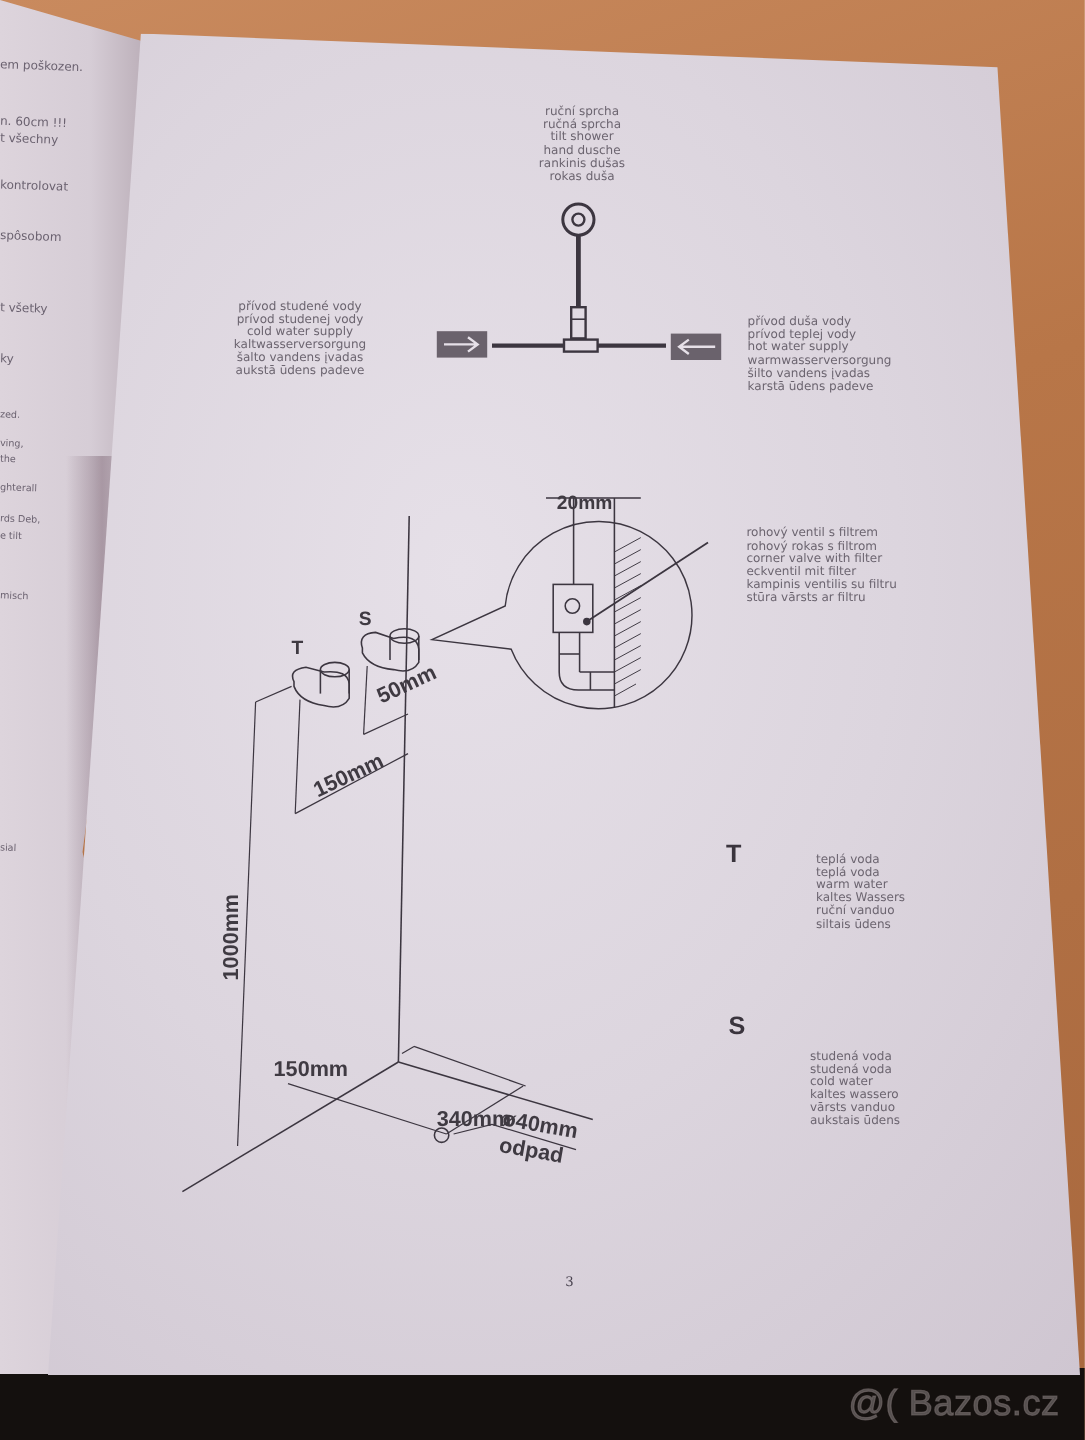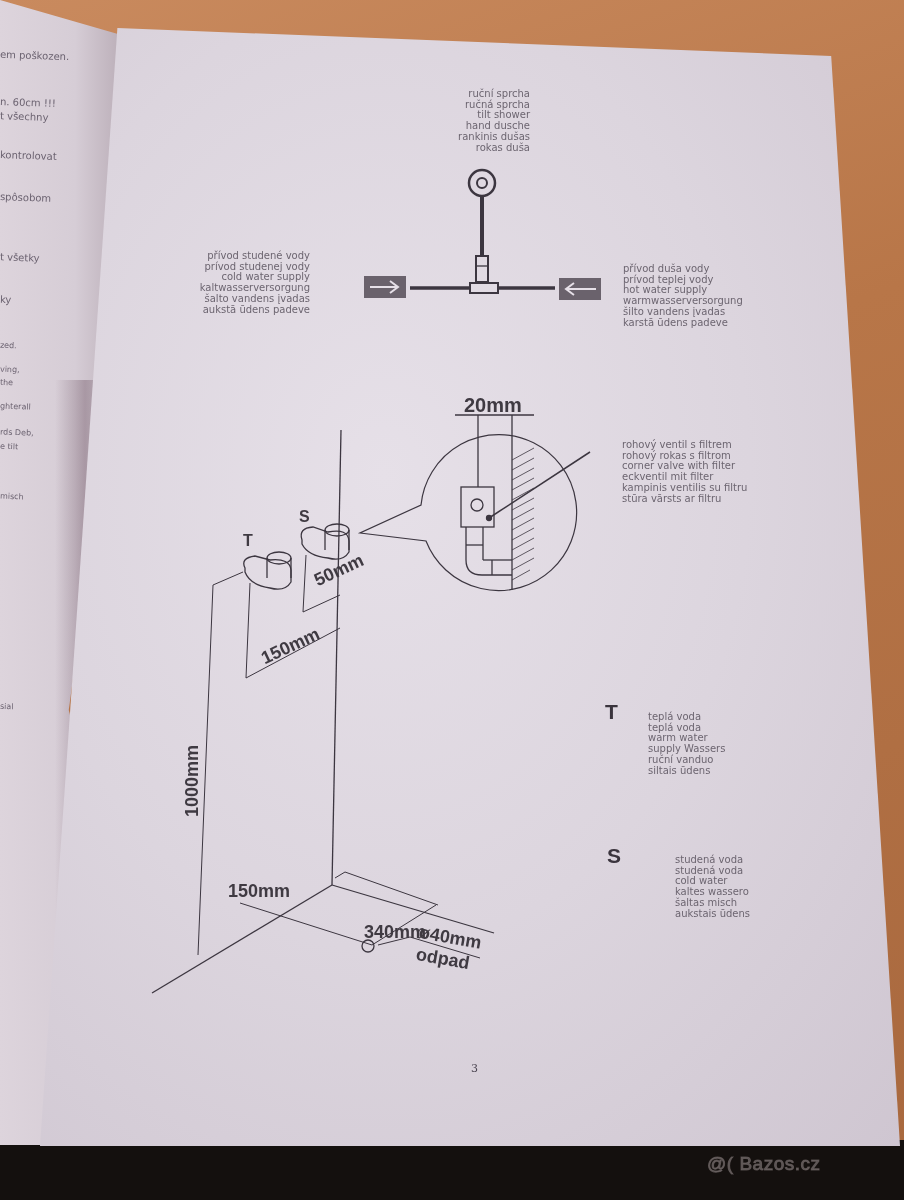--- a/index.html
+++ b/index.html
@@ -29,36 +29,36 @@
   
   .page {
     position:absolute; left:40px; top:28px; width:860px; height:1118px;
     background: radial-gradient(ellipse at 40% 40%, #e6e0e8 0%, #dcd5de 50%, #cfc6d1 100%);
     clip-path: polygon(9% 0, 92% 2.5%, 100% 100%, 0 100%);
   }
   .txt {
     position:absolute; font-family:"DejaVu Sans", sans-serif; color:#6c6570;
     font-size:10px; line-height:10.7px; white-space:nowrap;
   }
-  .txt.center { text-align:right; }
+  .txt.center { text-align:center; }
   .big-letter {
     position:absolute; font-family:"Liberation Sans", sans-serif; font-weight:bold;
     color:#3a343d; font-size:21px;
   }
   .dim {
     position:absolute; font-family:"Liberation Sans", sans-serif; font-weight:bold;
     color:#3f3a42; font-size:18px; white-space:nowrap;
   }
   .page-number {
     position:absolute; left:471px; top:1062px; font-family:"DejaVu Serif", serif;
     font-size:11px; color:#4a4450;
   }
   .watermark {
     position:absolute; left:707px; top:1153px; font-family:"Liberation Sans", sans-serif;
-    font-size:19px; color:rgba(210,200,200,0.35);
+    font-size:30px; color:rgba(210,200,200,0.35);
     -webkit-text-stroke: 1px rgba(120,110,110,0.6);
     letter-spacing:0.5px;
   }
   svg.diagram { position:absolute; left:0; top:0; }
 </style>
 </head>
 <body>
 
 <div class="dark-bottom"></div>
 
@@ -196,54 +196,54 @@
 
 <div class="txt" style="left:623px;top:264px">
   <div>přívod duša vody</div>
   <div>prívod teplej vody</div>
   <div>hot water supply</div>
   <div>warmwasserversorgung</div>
   <div>šilto vandens įvadas</div>
   <div>karstā ūdens padeve</div>
 </div>
 
-<div class="dim" style="left:464px;top:394px;font-size:20px">20mm</div>
+<div class="dim" style="left:464px;top:411px;font-size:16px">20mm</div>
 <div class="txt" style="left:622px;top:440px">
   <div>rohový ventil s filtrem</div>
   <div>rohový rokas s filtrom</div>
   <div>corner valve with filter</div>
   <div>eckventil mit filter</div>
   <div>kampinis ventilis su filtru</div>
   <div>stūra vārsts ar filtru</div>
 </div>
 
 <div class="dim" style="left:243px;top:532px;font-size:16px">T</div>
 <div class="dim" style="left:299px;top:508px;font-size:16px">S</div>
 <div class="dim" style="left:311px;top:572px;transform:rotate(-25deg);transform-origin:left top">50mm</div>
 <div class="dim" style="left:258px;top:650px;transform:rotate(-25deg);transform-origin:left top">150mm</div>
 <div class="dim" style="left:182px;top:817px;transform:rotate(-90deg);transform-origin:left top">1000mm</div>
 <div class="dim" style="left:228px;top:881px">150mm</div>
 <div class="dim" style="left:364px;top:922px">340mm</div>
 <div class="dim" style="left:421px;top:922px;transform:rotate(10deg);transform-origin:left top">ø40mm</div>
 <div class="dim" style="left:418px;top:944px;transform:rotate(10deg);transform-origin:left top">odpad</div>
 
 <div class="big-letter" style="left:605px;top:700px">T</div>
-<div class="txt" style="left:648px;top:712px">
+<div class="txt" style="left:680px;top:712px">
   <div>teplá voda</div>
   <div>teplá voda</div>
   <div>warm water</div>
-  <div>supply Wassers</div>
+  <div>kaltes Wassers</div>
   <div>ruční vanduo</div>
   <div>siltais ūdens</div>
 </div>
 
 <div class="big-letter" style="left:607px;top:844px">S</div>
-<div class="txt" style="left:675px;top:855px">
+<div class="txt" style="left:675px;top:876px">
   <div>studená voda</div>
   <div>studená voda</div>
   <div>cold water</div>
   <div>kaltes wassero</div>
-  <div>šaltas misch</div>
+  <div>vārsts vanduo</div>
   <div>aukstais ūdens</div>
 </div>
 
 <div class="page-number">3</div>
 <div class="watermark">@( Bazos.cz</div>
 
 </body></html>

